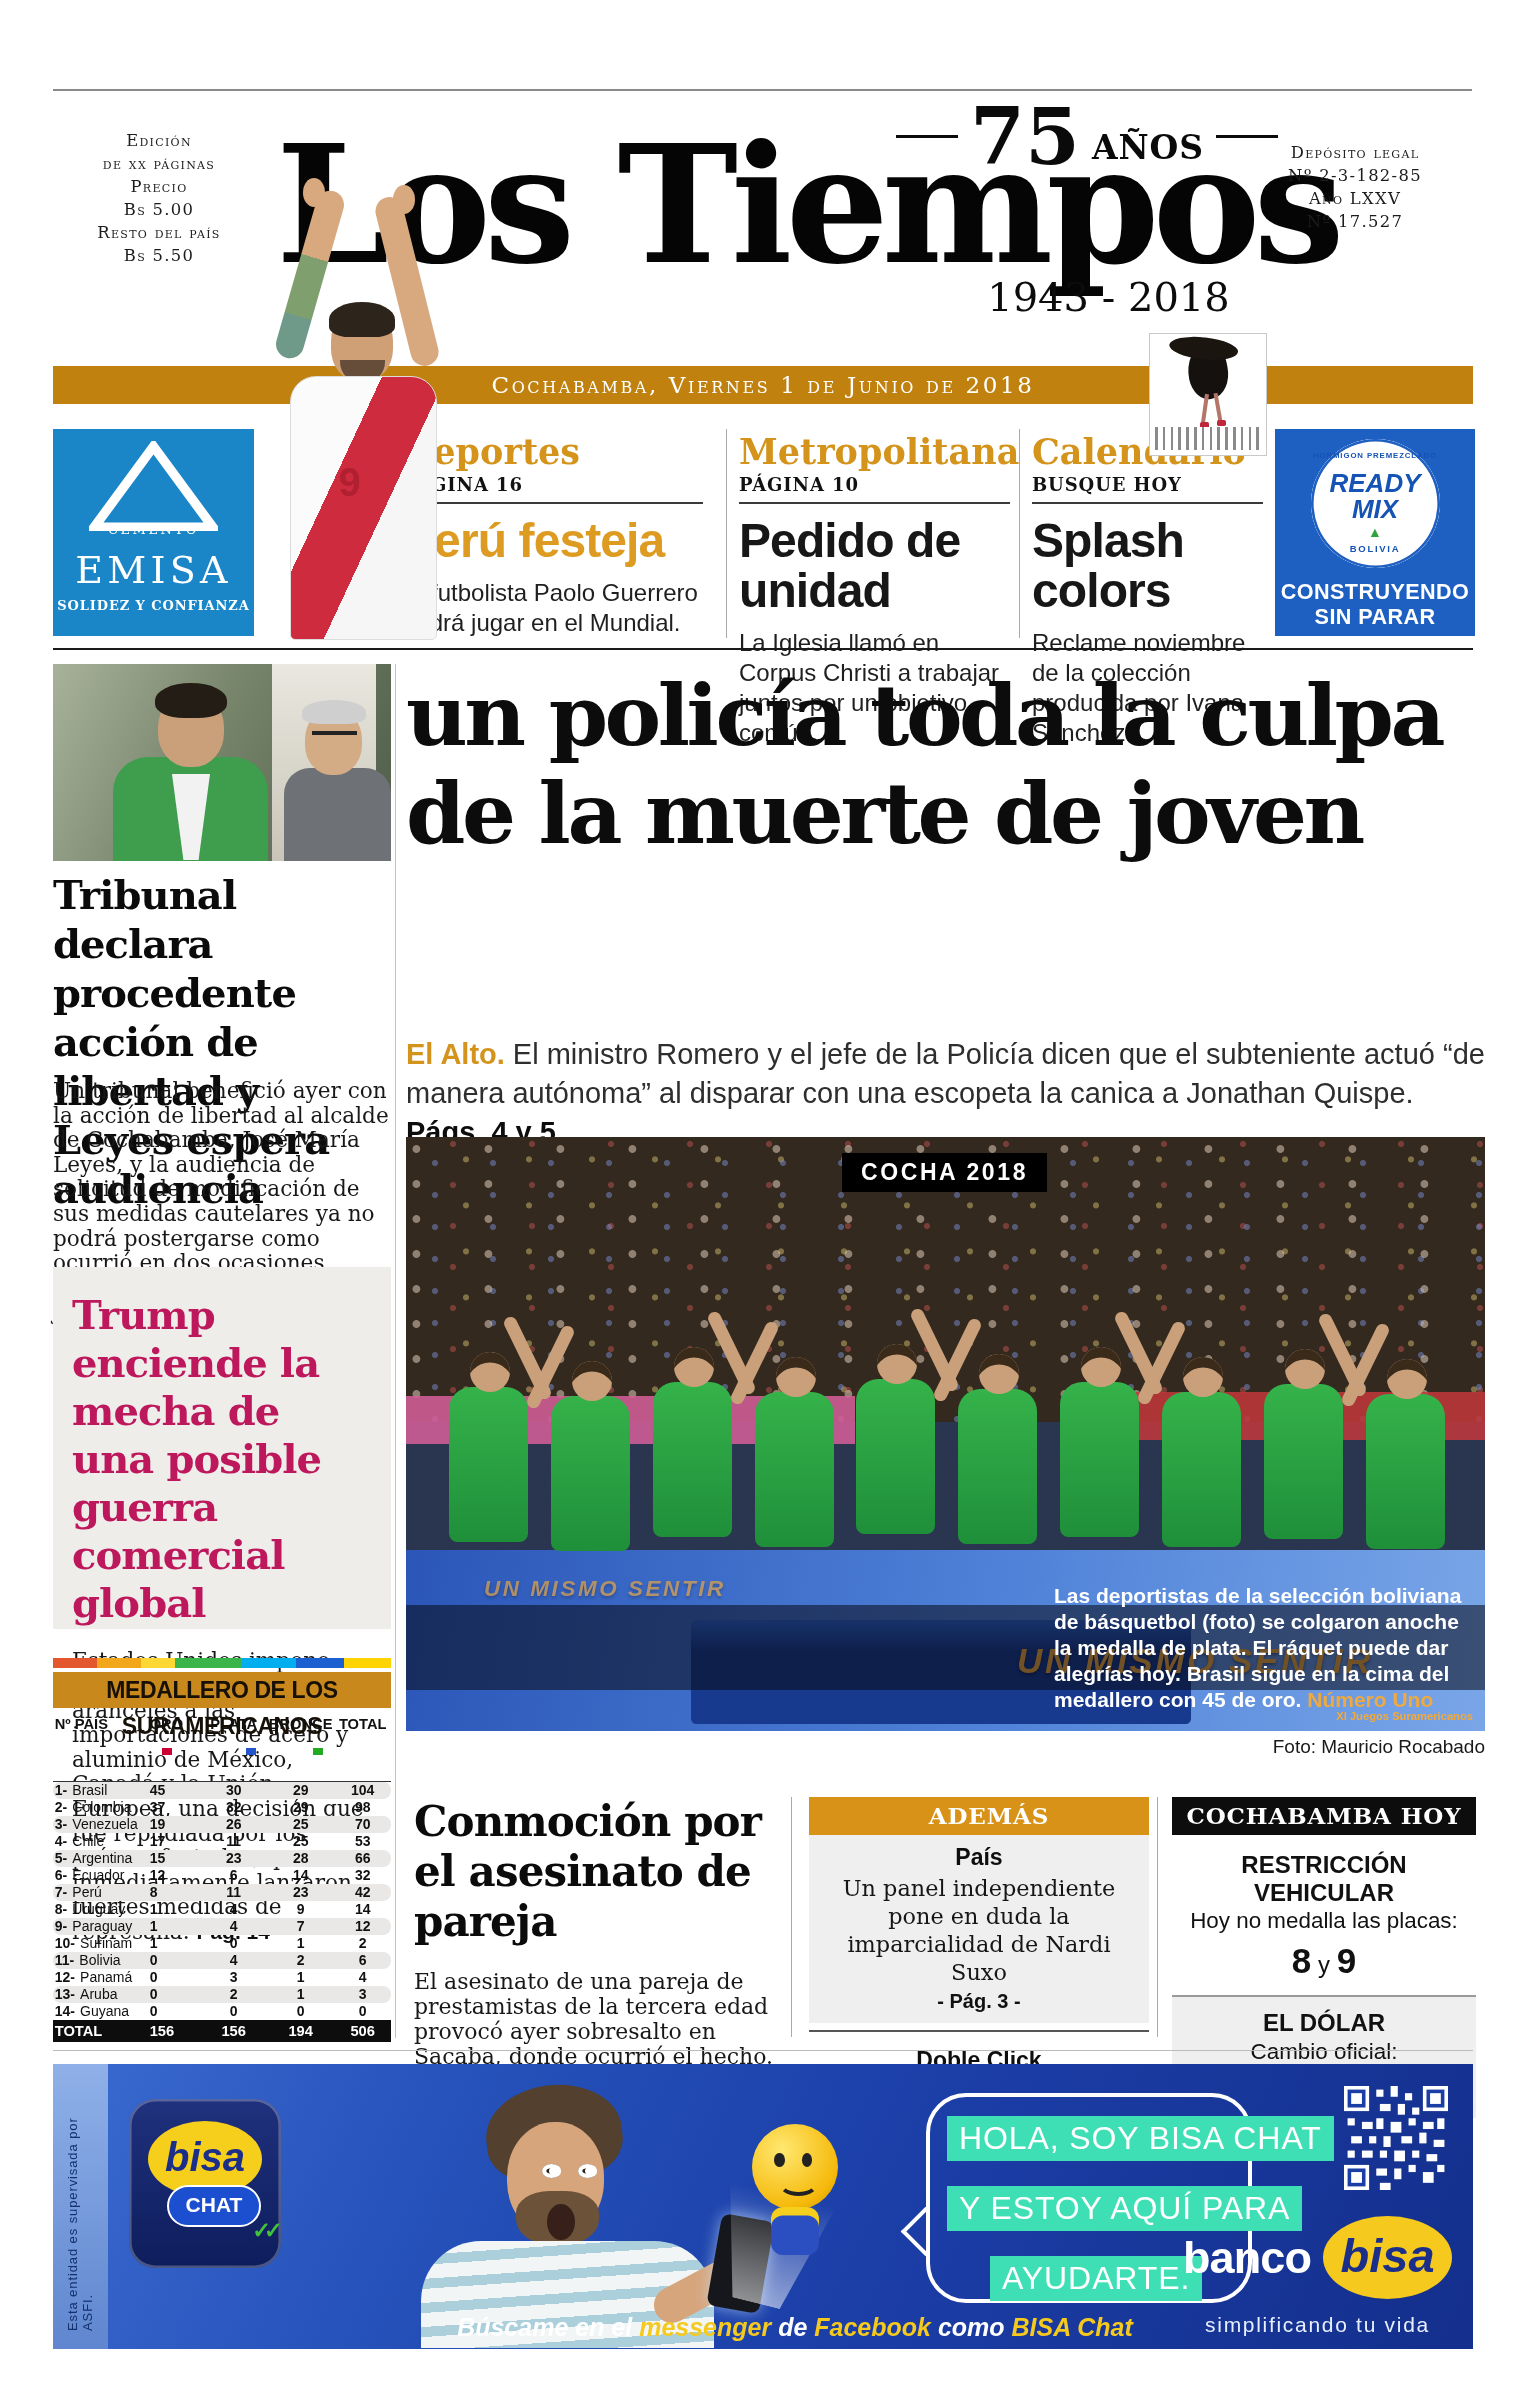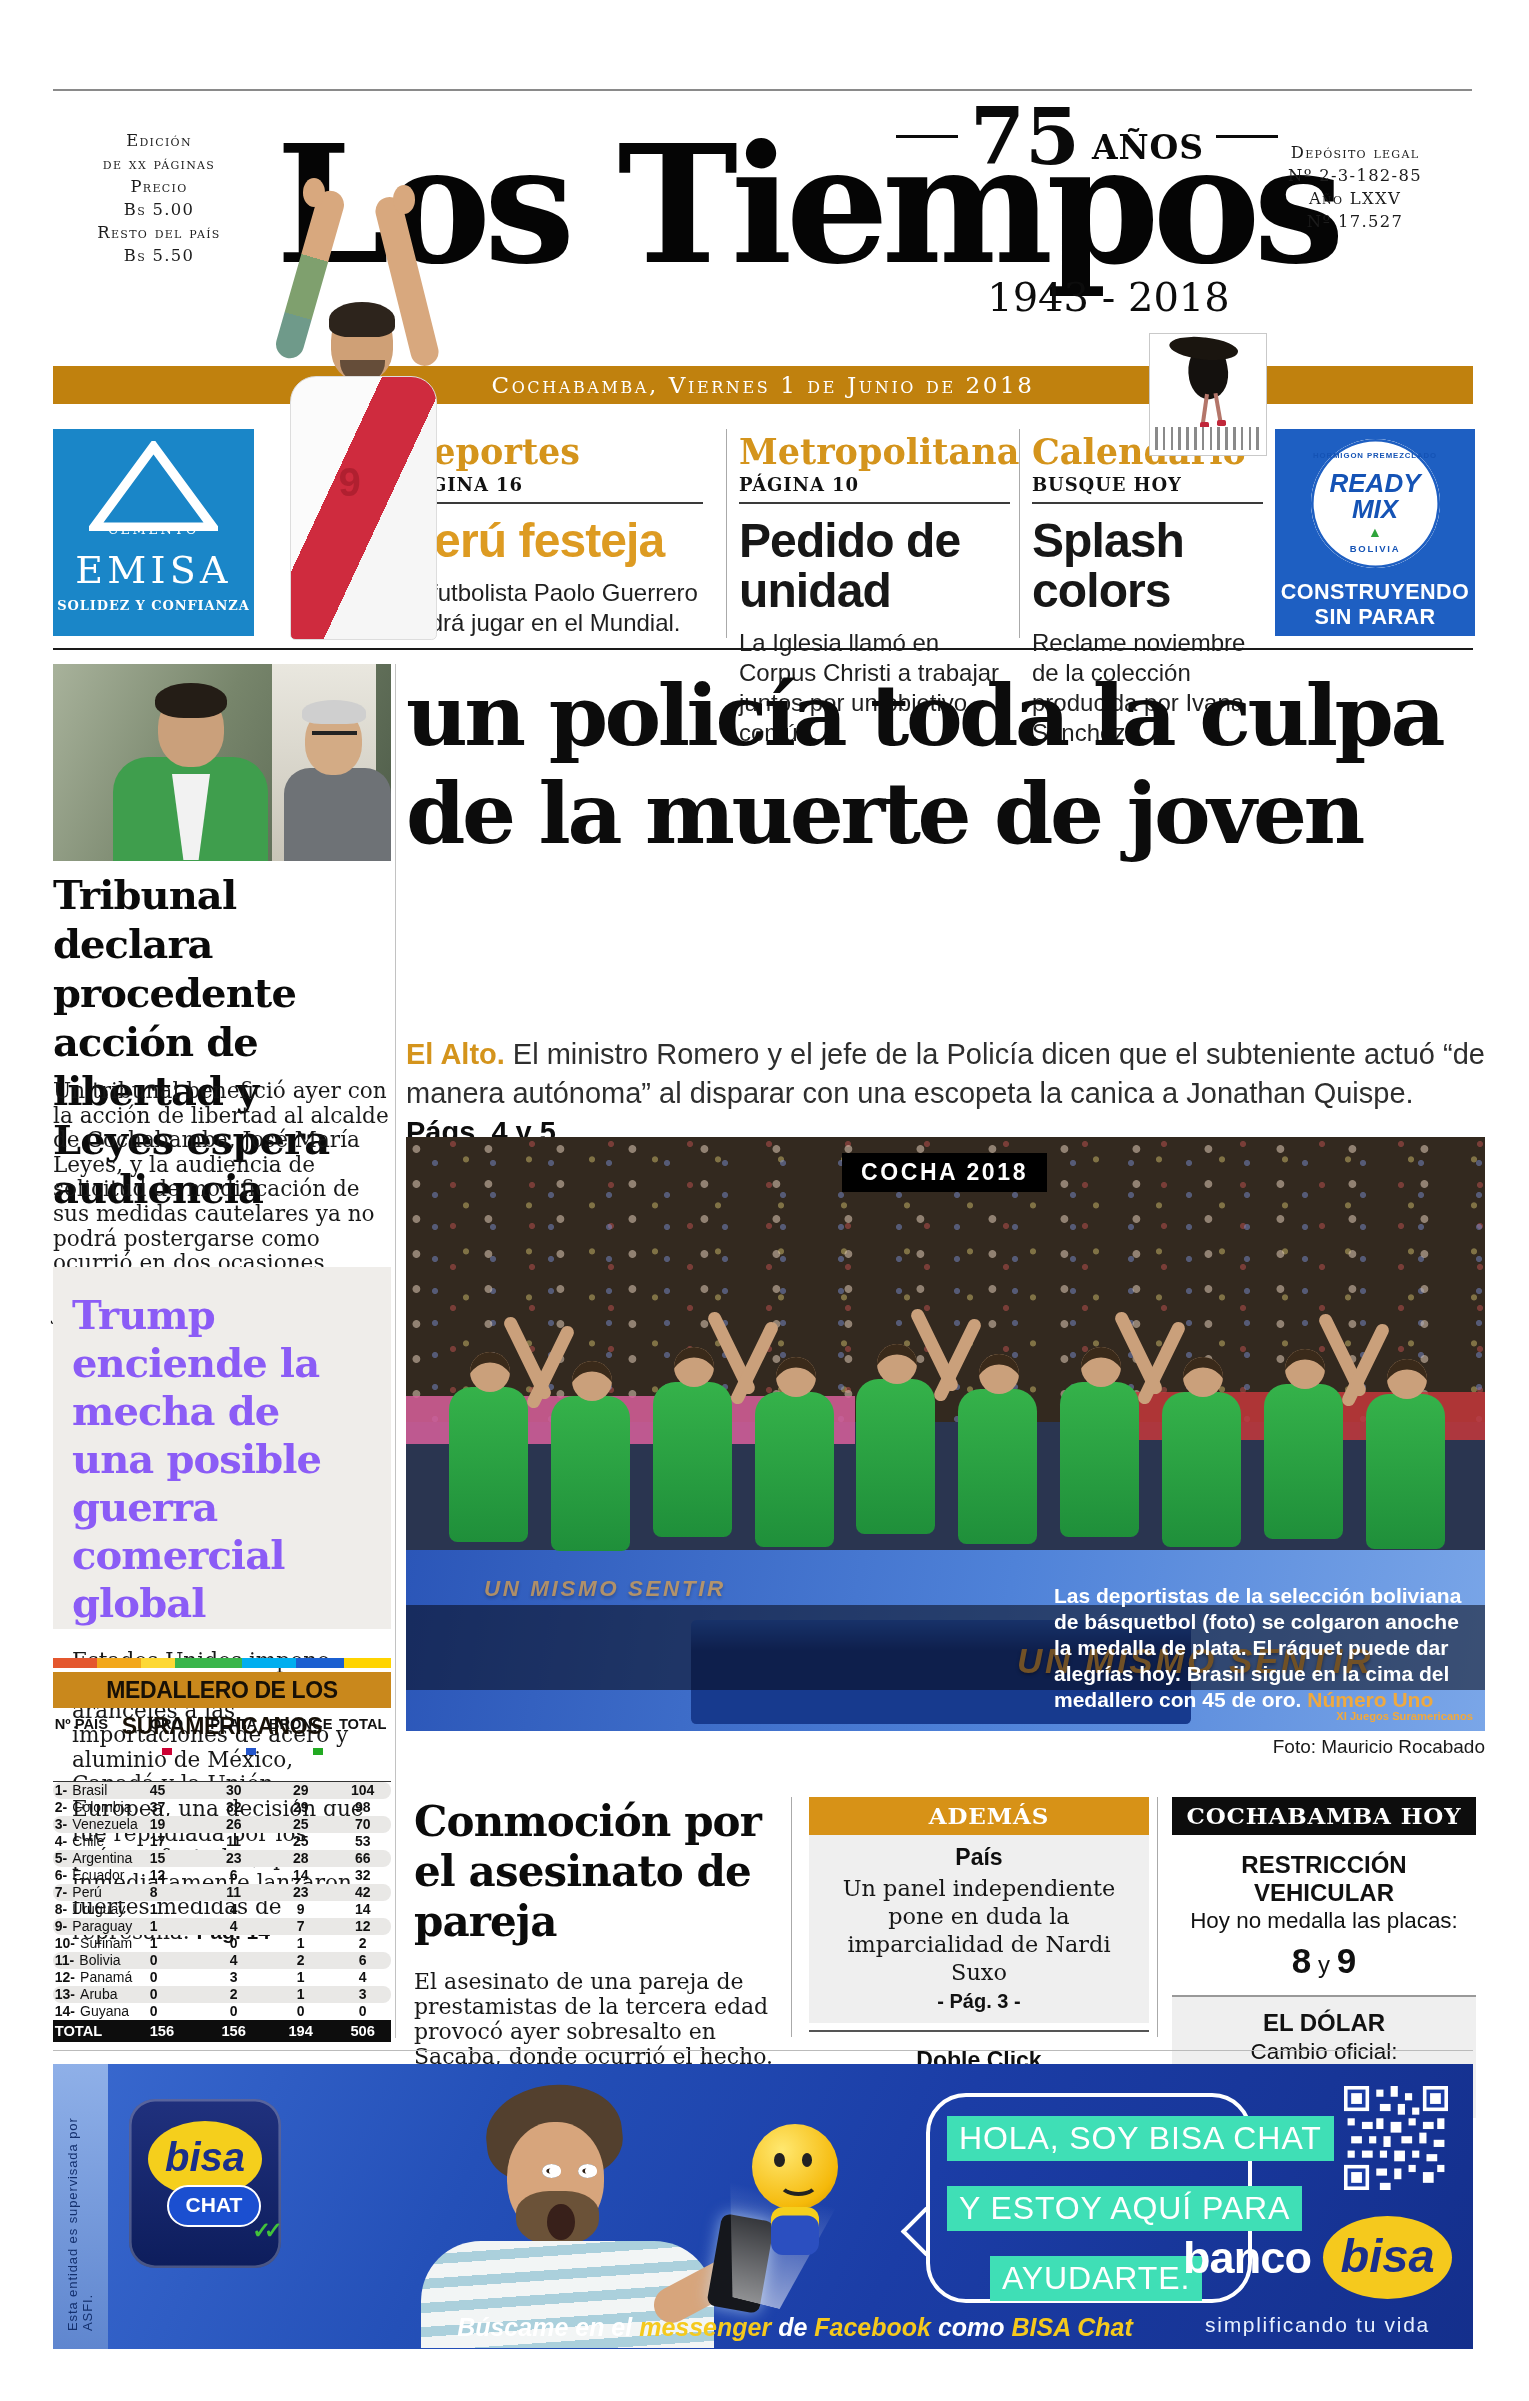--- a/index.html
+++ b/index.html
@@ -107,21 +107,21 @@
   #leyes-photo .f2-body{left:231px;top:104px;width:107px;height:93px;background:#6e7276;border-radius:26px 26px 0 0;}
   #leyes-photo .f2-head{left:252px;top:45px;width:57px;height:66px;background:#d3ab85;border-radius:46%;}
   #leyes-photo .f2-hair{left:249px;top:36px;width:64px;height:24px;background:#cfcfcf;border-radius:50% 50% 30% 30%;}
   #leyes-photo .f2-glasses{left:259px;top:67px;width:45px;height:3.5px;background:#222;}
   #tribunal-headline{left:53px;top:870px;width:338px;font-family:"DejaVu Serif",serif;font-weight:bold;
      font-size:40px;line-height:49px;letter-spacing:-0.9px;color:#0b0b0b;}
   .bodytext{font-family:"DejaVu Serif",serif;font-size:21.6px;line-height:24.6px;color:#181818;}
   #tribunal-body{left:53px;top:1079px;width:338px;}
   .pgref{font-family:"Liberation Sans",sans-serif;font-weight:bold;font-size:21px;color:#0d0d0d;}
   #trump-box{left:53px;top:1267px;width:338px;height:362px;background:#EFEDEA;box-sizing:border-box;padding:24px 19px 0 19px;}
-  #trump-box .hd{font-family:"DejaVu Serif",serif;font-weight:bold;font-size:40px;line-height:48px;color:#8b5cf6;letter-spacing:-0.9px;}
+  #trump-box .hd{font-family:"DejaVu Serif",serif;font-weight:bold;font-size:40px;line-height:48px;color:#be185d;letter-spacing:-0.9px;}
   #trump-box .bd{margin-top:22.4px;}
   
   #medal-box{left:53px;top:1658px;width:338px;}
   #medal-box .mt-strip{height:10.4px;
     background:linear-gradient(90deg,#E4572E 0 13%,#F2A71B 13% 26%,#FDD835 26% 36%,#39B54A 36% 56%,#00AEEF 56% 72%,#1B5FD0 72% 86%,#FFD400 86% 100%);}
   #medal-box .mt-title{height:36px;margin-top:3.5px;background:#C9881C;color:#171006;
     font-weight:bold;font-size:23px;line-height:36px;text-align:center;letter-spacing:-0.4px;}
   .mhead{display:flex;margin-top:8.6px;font-weight:bold;font-size:14.7px;color:#111;}
   .mc{display:inline-block;}
   .c0{width:95px;text-align:left;padding-left:1.7px;}

